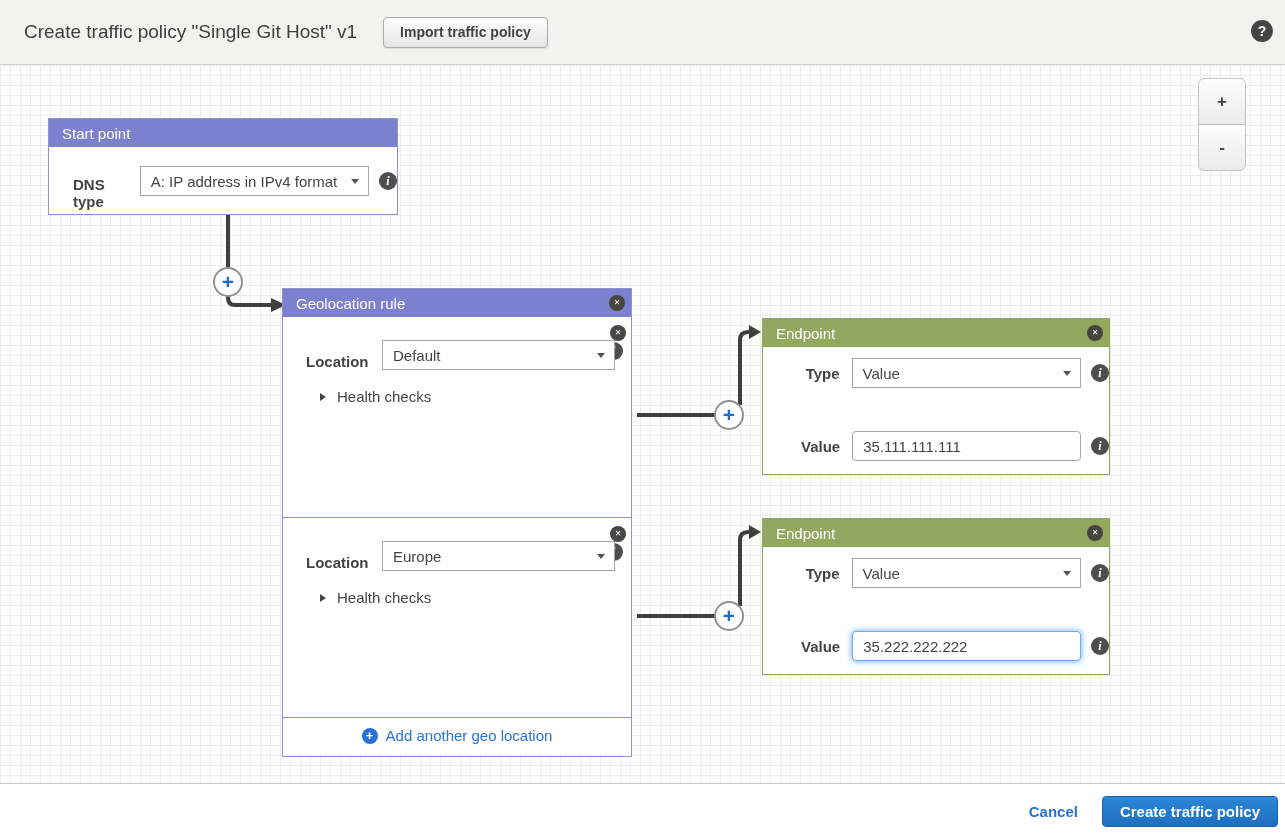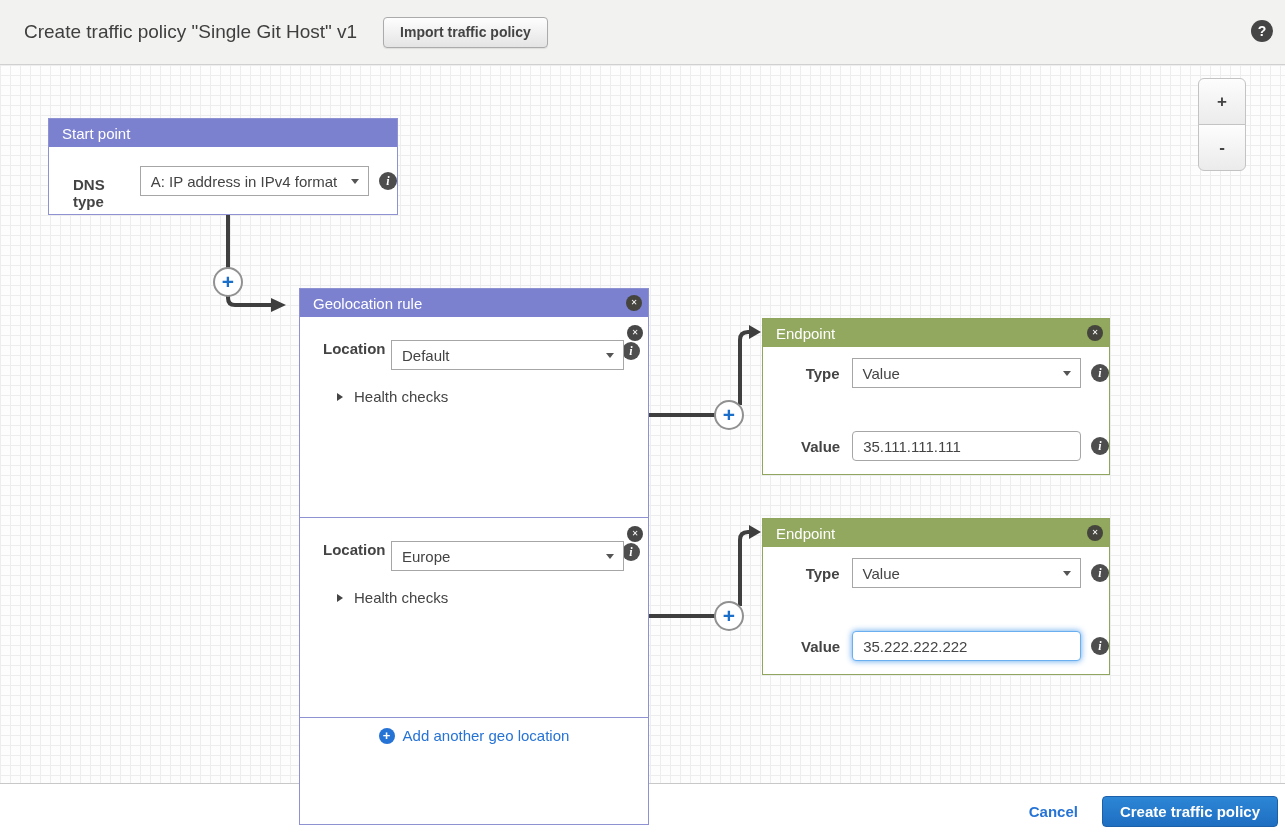--- a/index.html
+++ b/index.html
@@ -95,26 +95,26 @@
     border:1px solid #6aaff0; outline:none;
     box-shadow:0 0 6px rgba(82,158,236,.95);
   }
   
   .start-node { left:48px; top:53px; width:350px; height:97px; }
   .start-body { position:relative; height:68px; display:flex; align-items:center; padding-left:24px; }
   .start-body .lbl { width:65px;margin-top:24px; }
   .start-body .dropdown { margin-left:3px; }
   .start-body .info-badge { margin-left:10px; }
   
-  .geo-node { left:299px; top:223px; width:350px; height:537px; }
+  .geo-node { left:282px; top:223px; width:350px; height:469px; }
   .geo-section { position:relative; height:200px; }
   .geo-section + .geo-section { border-top:1px solid #8f92d2; }
   .geo-section .close-x { position:absolute; top:8px; right:5px; }
   .geo-section .info-badge { position:absolute; top:25px; right:8px; }
-  .geo-row { position:absolute; top:23px; left:23px; display:flex; align-items:flex-start; }
+  .geo-row { position:absolute; top:23px; left:23px; display:flex; align-items:flex-end;gap:8px; }
   .geo-row .lbl { width:62px; }
   .geo-row .dropdown { margin-left:6px; }
   .health-row { position:absolute; top:71px; left:13px; display:flex; align-items:center; cursor:pointer;padding-left:24px; }
   .disclosure {
     width:0; height:0; border-top:4px solid transparent; border-bottom:4px solid transparent;
     border-left:6px solid #444; margin-right:11px;
   }
   .health-row .txt { font-size:15px; color:#444; }
   .geo-footer {
     border-top:1px solid #8f92d2; height:36px;

